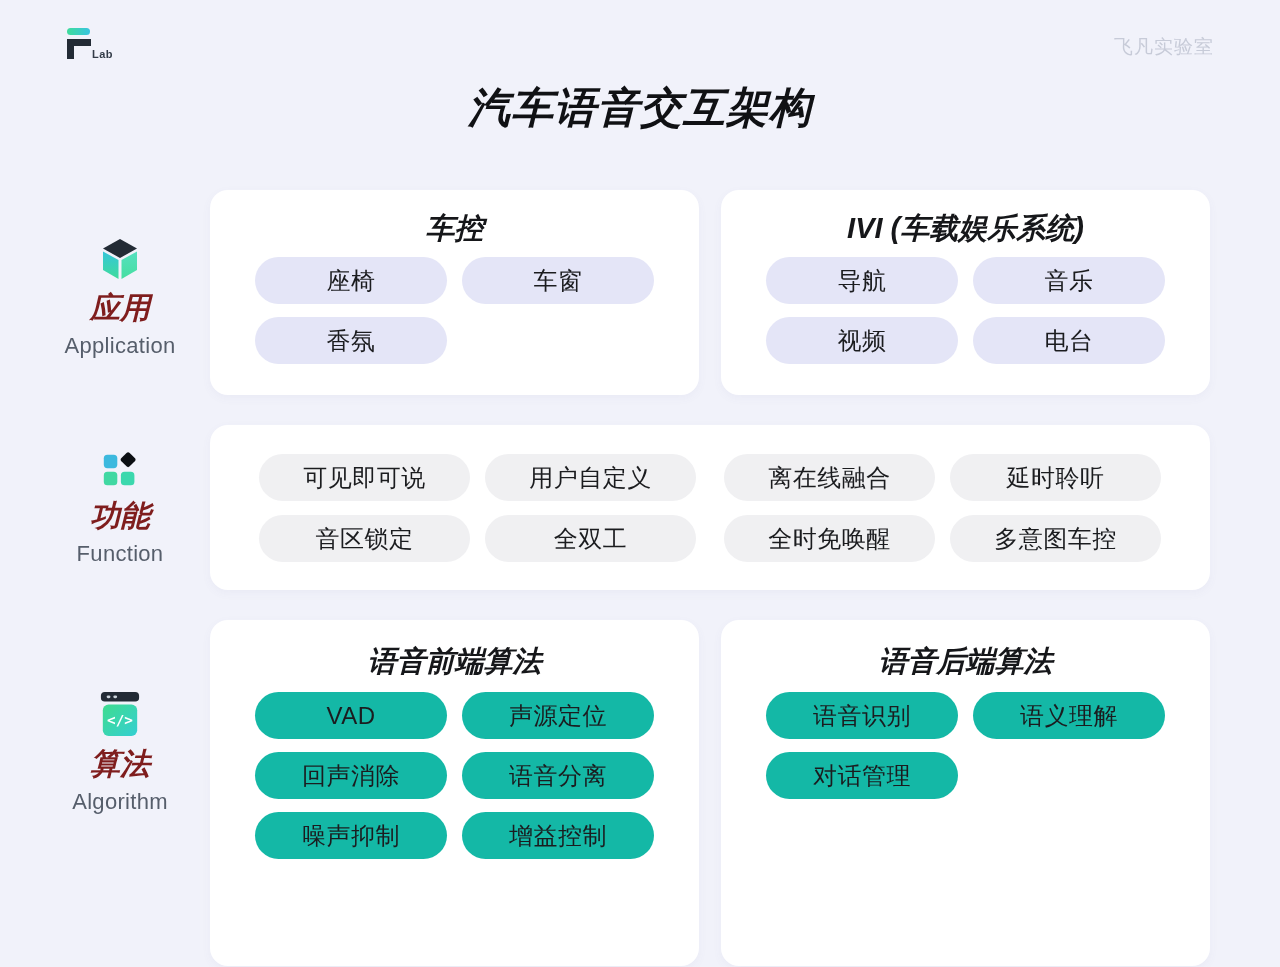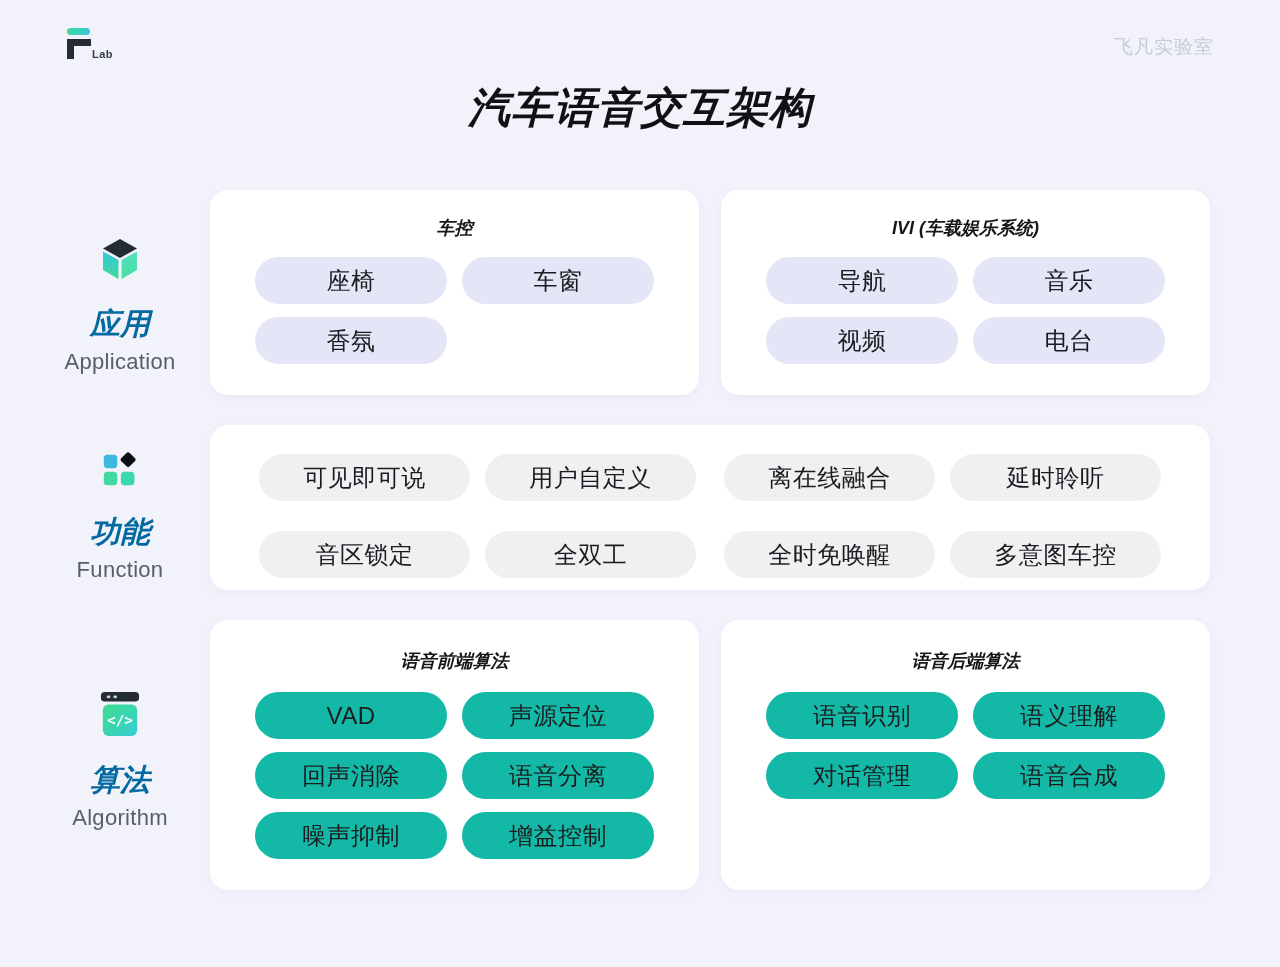--- a/index.html
+++ b/index.html
@@ -9,42 +9,42 @@
   
   .logo{position:absolute;left:66px;top:26px;width:120px;height:36px;}
   .logo-lab{position:absolute;left:92px;top:48px;font-size:11px;font-weight:700;color:#333c48;letter-spacing:.5px;}
   .watermark{position:absolute;right:66px;top:34px;font-size:19px;color:#c7cbd8;letter-spacing:1px;text-align:right;}
 
   .main-title{position:absolute;left:0;top:80px;width:100%;text-align:center;
     font-size:42px;font-weight:800;font-style:italic;color:#101114;letter-spacing:1px;}
 
   
   .row-label{position:absolute;left:45px;width:150px;text-align:center;}
-  .row-label .zh{font-size:30px;font-weight:800;font-style:italic;color:#0369a1;margin-top:24px;}
+  .row-label .zh{font-size:30px;font-weight:800;font-style:italic;color:#7f1d1d;margin-top:8px;}
   .row-label .en{font-size:22px;color:#565e6b;margin-top:4px;letter-spacing:.3px;}
   .rl-1{top:238px;} .rl-2{top:452px;} .rl-3{top:692px;}
   .row-label svg{display:inline-block;vertical-align:top;}
 
   
   .content-row{position:absolute;left:210px;width:1000px;display:flex;gap:22px;}
   .cr-1{top:190px;} .cr-2{top:425px;} .cr-3{top:620px;}
 
   .card{background:#ffffff;border-radius:18px;box-shadow:0 3px 10px rgba(90,100,150,.05);
     box-sizing:border-box;flex:1;}
   .card-app{height:205px;padding:22px 45px 0;}
   .card-fn{height:165px;padding:29px 49px 0;}
-  .card-algo{height:270px;padding:25px 45px 0;}
+  .card-algo{height:346px;padding:25px 45px 0;}
 
-  .card-title{text-align:center;font-size:18px;font-weight:800;font-style:italic;color:#16171a;
+  .card-title{text-align:center;font-size:29px;font-weight:800;font-style:italic;color:#16171a;
     height:32px;line-height:32px;margin-bottom:13px;}
   .card-algo .card-title{margin-bottom:15px;}
 
   .pill-grid{display:grid;grid-template-columns:1fr 1fr;column-gap:15px;row-gap:13px;}
   .fn-wrap{display:flex;gap:28px;}
-  .fn-wrap .pill-grid{flex:1;row-gap:30px;}
+  .fn-wrap .pill-grid{flex:1;row-gap:14px;}
 
   .pill{height:47px;border-radius:24px;display:flex;align-items:center;justify-content:center;
     font-size:24px;color:#1b1c1f;letter-spacing:.5px;}
   .pill-app{background:#e4e5f7;}
   .pill-fn{background:#f0f0f2;}
   .pill-algo{background:#14b8a6;}
 </style>
 </head>
 <body>
 
@@ -166,18 +166,17 @@
         <div class="pill pill-algo">噪声抑制</div>
         <div class="pill pill-algo">增益控制</div>
       </div>
     </div>
     <div class="card card-algo">
       <div class="card-title">语音后端算法</div>
       <div class="pill-grid">
         <div class="pill pill-algo">语音识别</div>
         <div class="pill pill-algo">语义理解</div>
         <div class="pill pill-algo">对话管理</div>
-        <div class="pill pill-algo">语音合成</div>
       </div>
     </div>
   </div>
 
 </div>
 
 </body></html>

